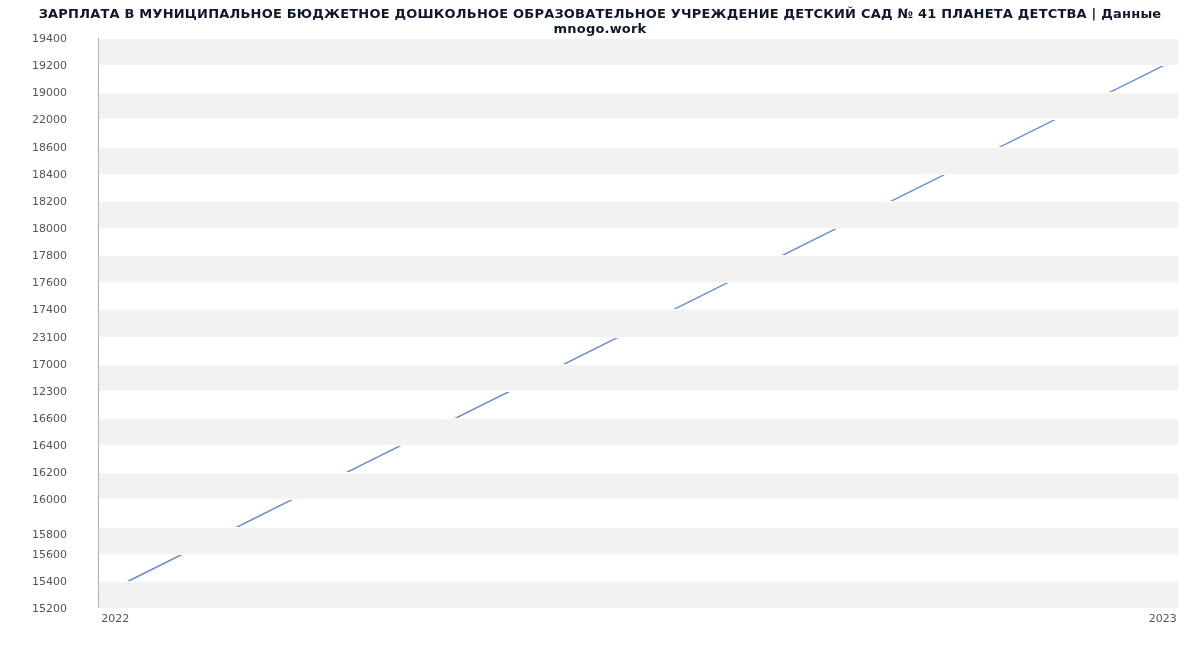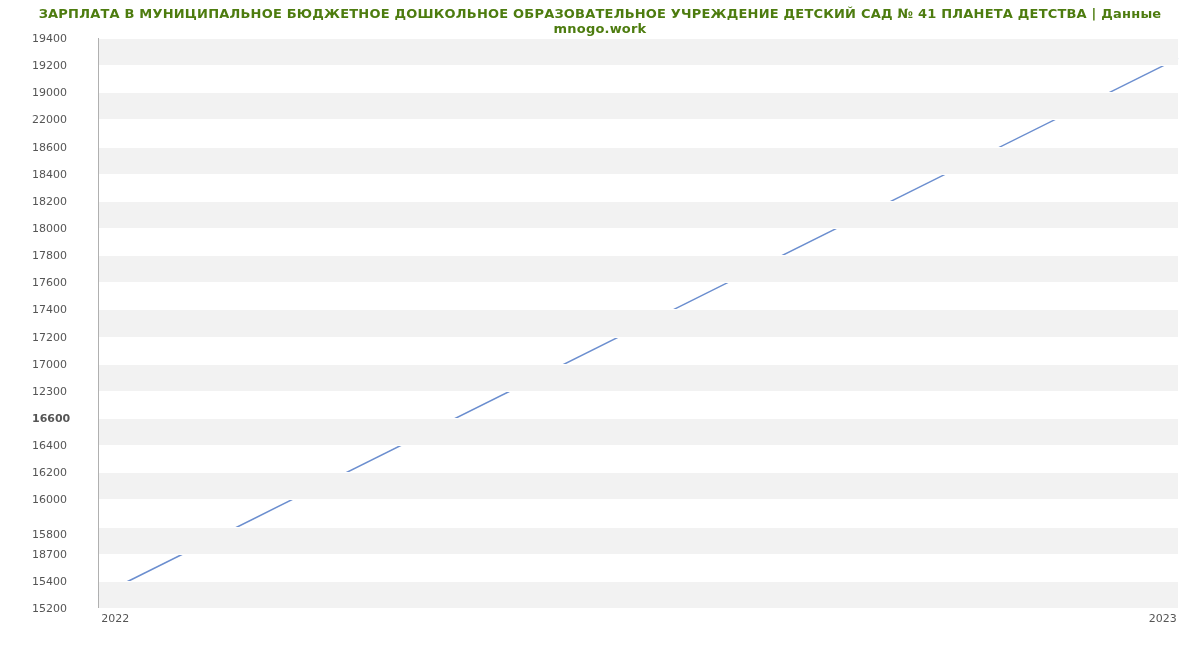--- a/index.html
+++ b/index.html
@@ -18,21 +18,21 @@
     height: 650px;
   }
   .title {
     position: absolute;
     top: 6px;
     left: 0;
     width: 1200px;
     text-align: center;
     font-size: 13px;
     font-weight: bold;
-    color: #4d7c0f;
+    color: #0f172a;
     letter-spacing: 0.2px;
   }
   .plot {
     position: absolute;
     left: 98px;
     top: 38px;
     width: 1080px;
     height: 570px;
     border-left: 1px solid #b0b0b0;
     border-bottom: 1px solid #b0b0b0;
@@ -88,41 +88,41 @@
   <div class="plot" id="plot">
     <svg class="line-layer" id="line-layer" preserveAspectRatio="none" viewBox="0 0 1080 570">
         <path d="M0.00 558.74 L1080.00 20.36" class="series-line" style="stroke: rgb(107, 142, 207);"></path>
       </svg>
   <div class="band" style="top: 542.857px; height: 27.1429px;"></div>
       <div class="ylabel" style="top: 570px;">15200</div>
       <div class="gridline" style="top: 542.857px;"></div>
       <div class="ylabel" style="top: 542.857px;">15400</div>
       <div class="band" style="top: 488.571px; height: 27.1429px;"></div>
       <div class="gridline" style="top: 515.714px;"></div>
-      <div class="ylabel" style="top: 515.714px;">18700</div>
+      <div class="ylabel" style="top: 515.714px;">15600</div>
       <div class="gridline" style="top: 488.571px;"></div>
       <div class="ylabel" style="top: 496px;">15800</div>
       <div class="band" style="top: 434.286px; height: 27.1429px;"></div>
       <div class="gridline" style="top: 461.429px;"></div>
       <div class="ylabel" style="top: 461.429px;">16000</div>
       <div class="gridline" style="top: 434.286px;"></div>
       <div class="ylabel" style="top: 434.286px;">16200</div>
       <div class="band" style="top: 380px; height: 27.1429px;"></div>
       <div class="gridline" style="top: 407.143px;"></div>
       <div class="ylabel" style="top: 407.143px;">16400</div>
       <div class="gridline" style="top: 380px;"></div>
-      <div class="ylabel" style="top: 380px; font-weight: bold;">16600</div>
+      <div class="ylabel" style="top: 380px;">16600</div>
       <div class="band" style="top: 325.714px; height: 27.1429px;"></div>
       <div class="gridline" style="top: 352.857px;"></div>
       <div class="ylabel" style="top: 352.857px;">12300</div>
       <div class="gridline" style="top: 325.714px;"></div>
       <div class="ylabel" style="top: 325.714px;">17000</div>
       <div class="band" style="top: 271.429px; height: 27.1429px;"></div>
       <div class="gridline" style="top: 298.571px;"></div>
-      <div class="ylabel" style="top: 298.571px;">17200</div>
+      <div class="ylabel" style="top: 298.571px;">23100</div>
       <div class="gridline" style="top: 271.429px;"></div>
       <div class="ylabel" style="top: 271.429px;">17400</div>
       <div class="band" style="top: 217.143px; height: 27.1429px;"></div>
       <div class="gridline" style="top: 244.286px;"></div>
       <div class="ylabel" style="top: 244.286px;">17600</div>
       <div class="gridline" style="top: 217.143px;"></div>
       <div class="ylabel" style="top: 217.143px;">17800</div>
       <div class="band" style="top: 162.857px; height: 27.1429px;"></div>
       <div class="gridline" style="top: 190px;"></div>
       <div class="ylabel" style="top: 190px;">18000</div>

